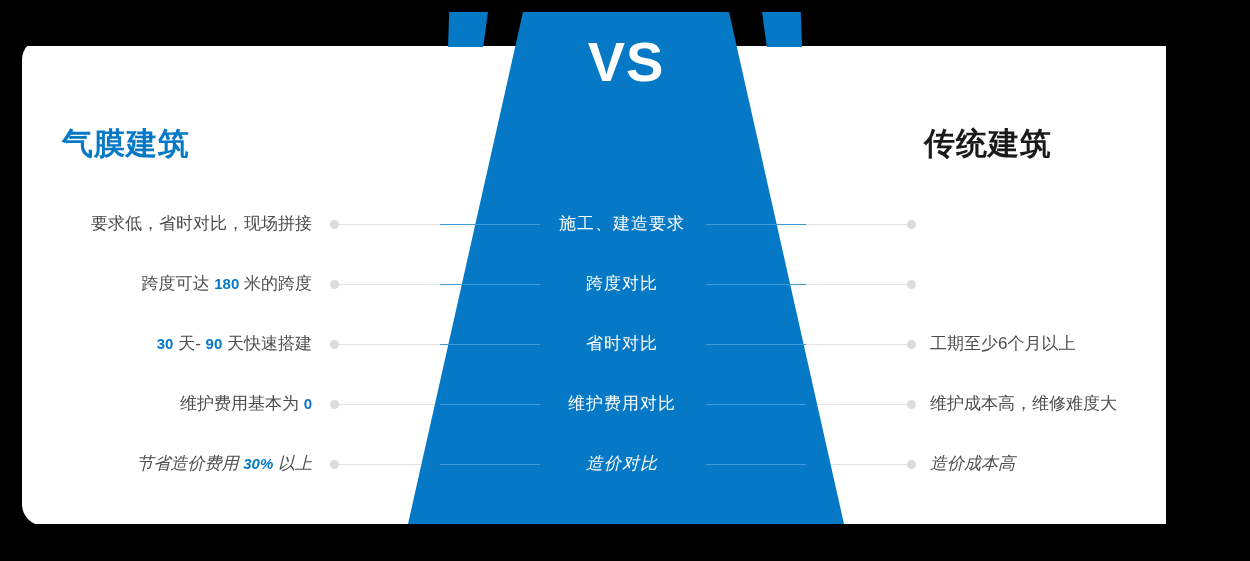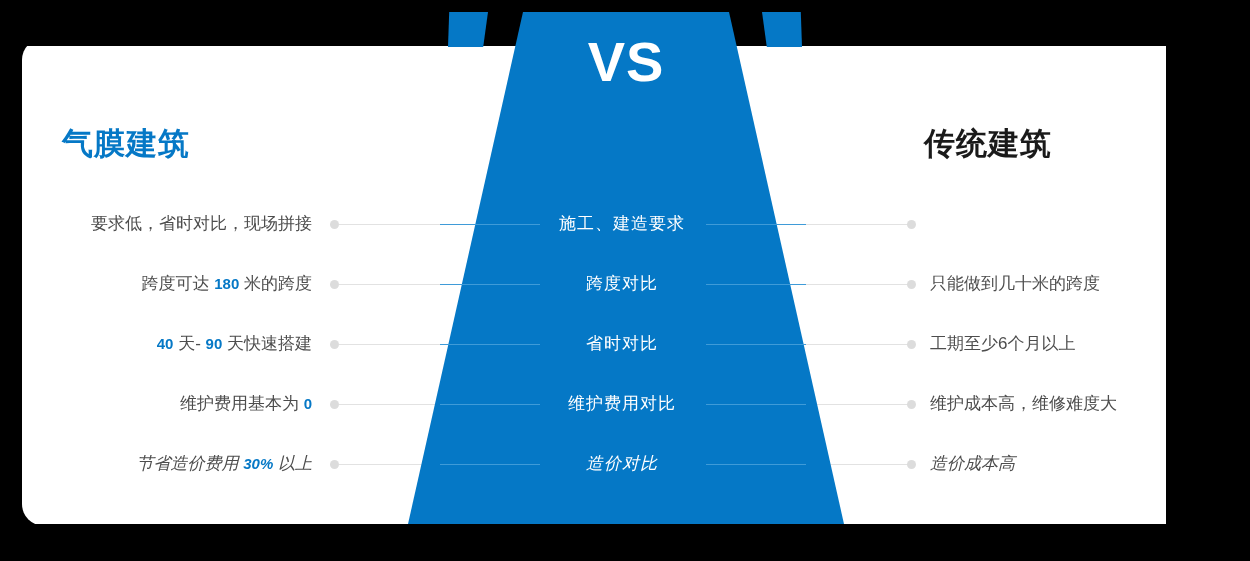--- a/index.html
+++ b/index.html
@@ -198,24 +198,23 @@
       </div>
       <div class="row" style="top: 272px;">
         <div class="side-text left"><span>跨度可达 </span><span class="hl">180</span><span> 米的跨度</span></div>
         <div class="dot left"></div>
         <div class="line left"></div>
         <div class="line-blue l"></div>
         <div class="center-text">跨度对比</div>
         <div class="line-blue r"></div>
         <div class="line right"></div>
         <div class="dot right"></div>
-        <div class="side-text right"><span>只能做到几十米的跨度</span></div>
       </div>
       <div class="row" style="top: 332px;">
-        <div class="side-text left"><span class="hl">40</span><span> 天- </span><span class="hl">90</span><span> 天快速搭建</span></div>
+        <div class="side-text left"><span class="hl">30</span><span> 天- </span><span class="hl">90</span><span> 天快速搭建</span></div>
         <div class="dot left"></div>
         <div class="line left"></div>
         <div class="line-blue l"></div>
         <div class="center-text">省时对比</div>
         <div class="line-blue r"></div>
         <div class="line right"></div>
         <div class="dot right"></div>
         <div class="side-text right"><span>工期至少6个月以上</span></div>
       </div>
       <div class="row" style="top: 392px;">

